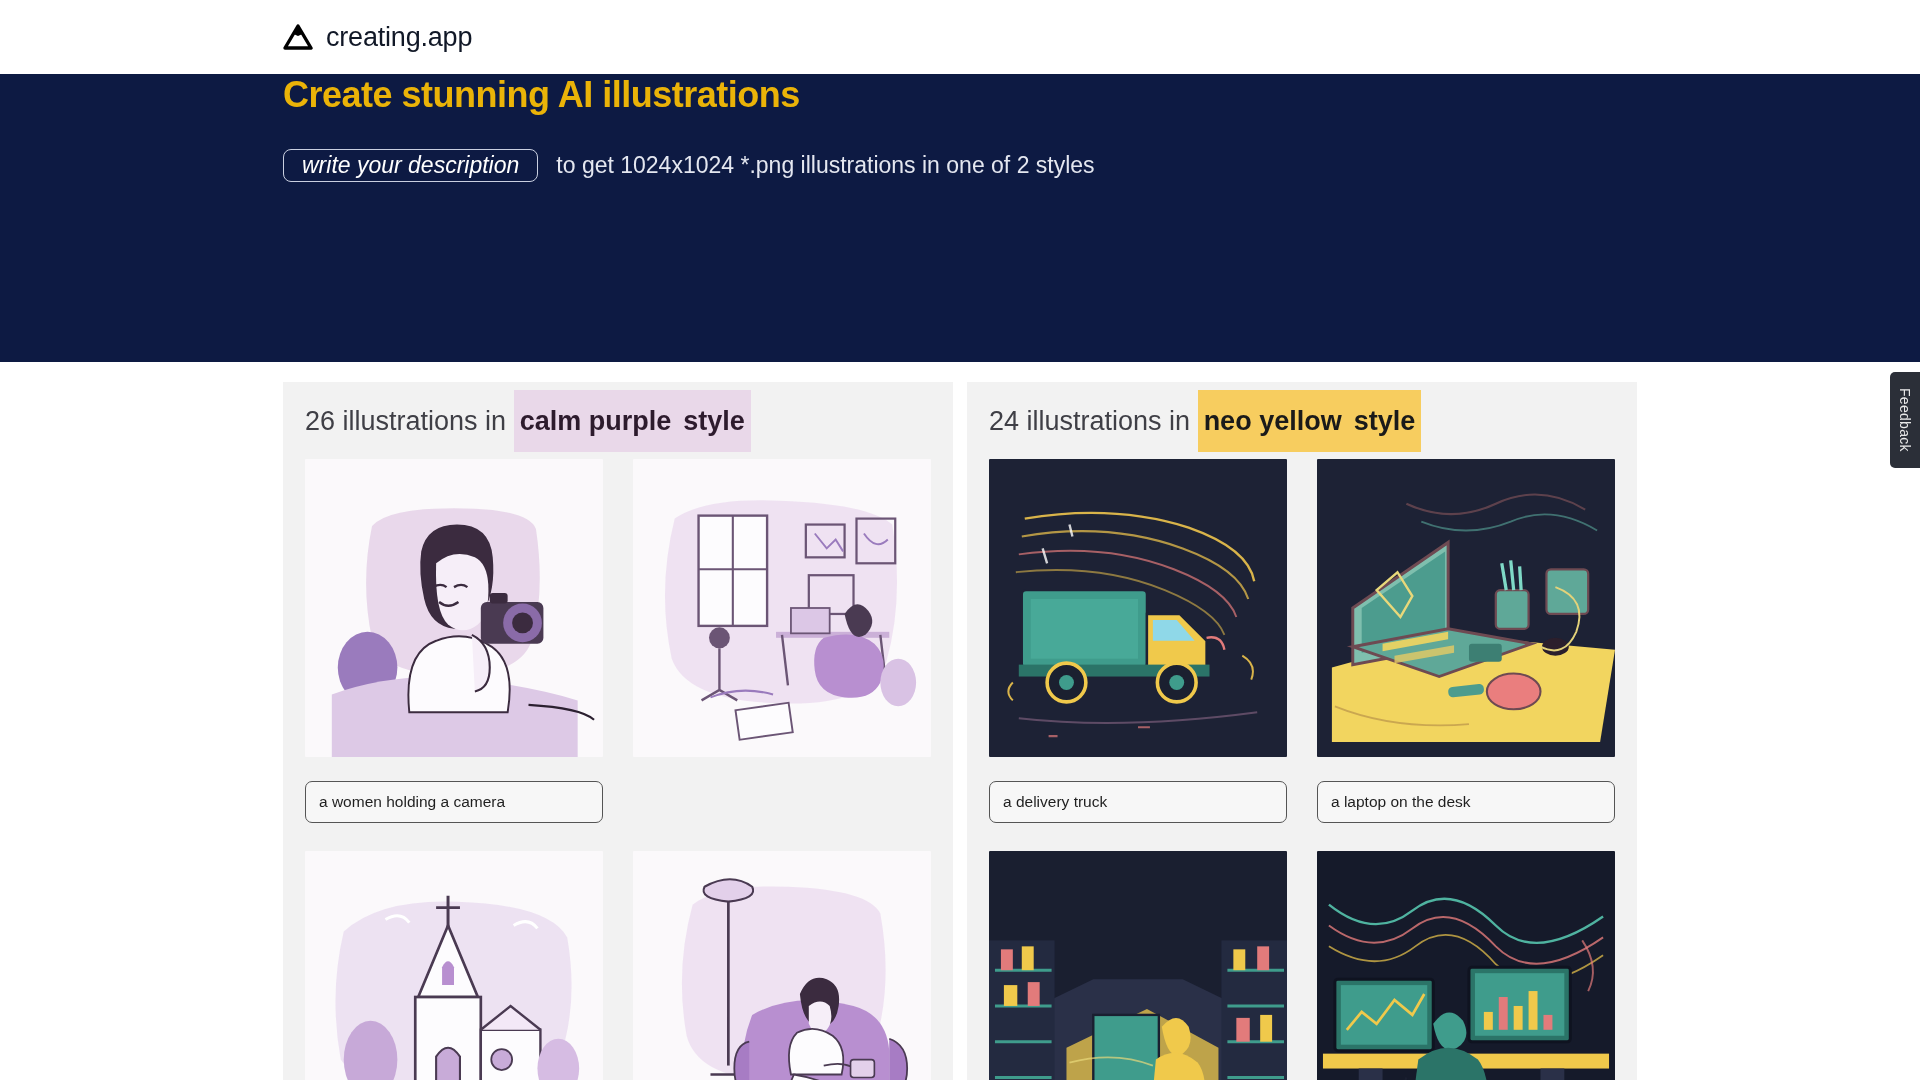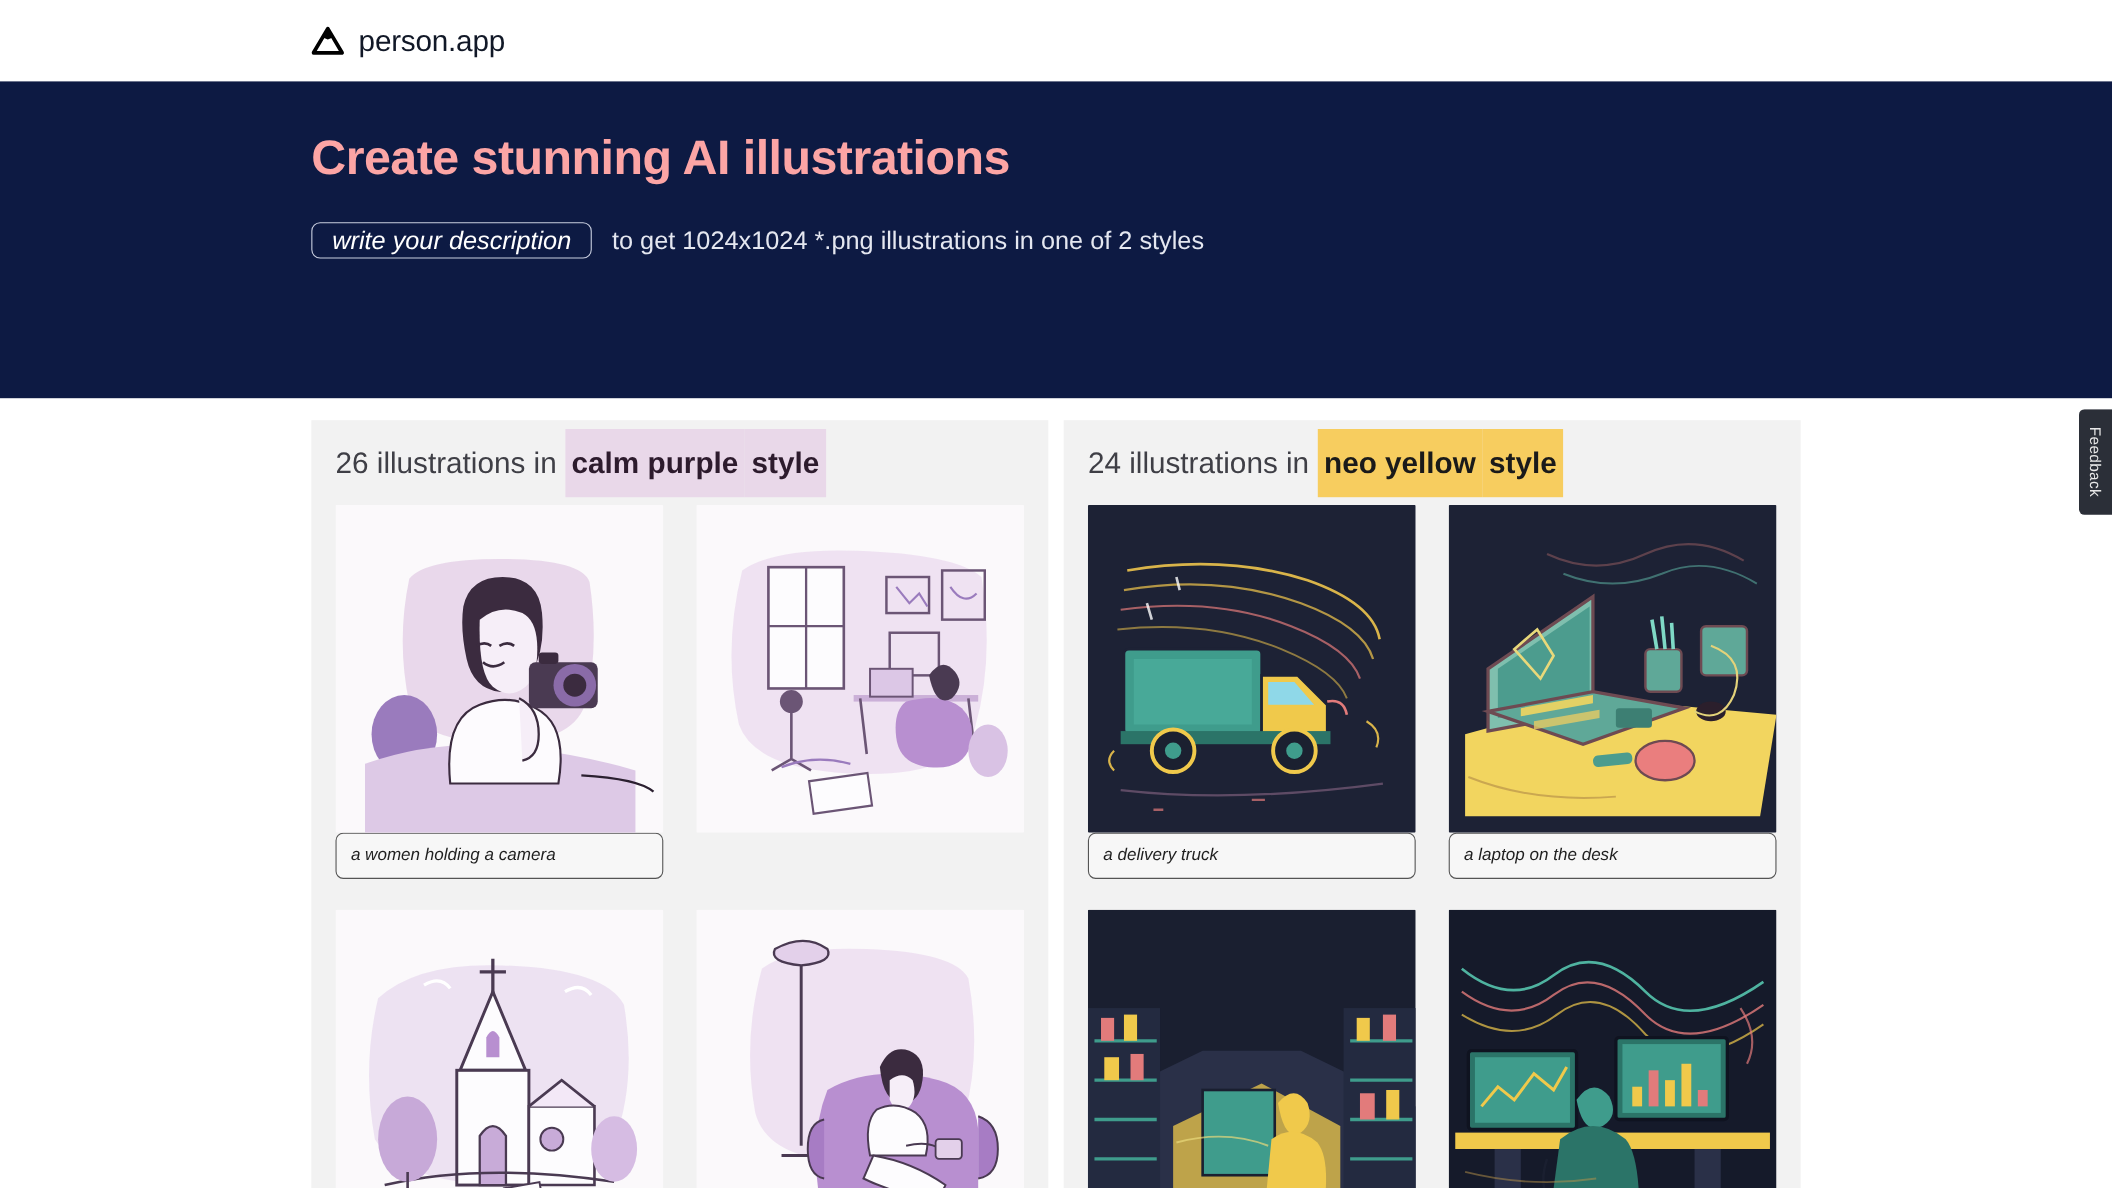--- a/index.html
+++ b/index.html
@@ -66,25 +66,24 @@
   }
 
   
   .hero {
     background: #0d1a43;
     height: 288px;
     padding: 0 0 0 283px;
     position: relative;
   }
   .hero-title {
-    color: #fca5a5;
-    font-size: 44px;
+    color: #eab308;
+    font-size: 36px;
     font-weight: bold;
     letter-spacing: -0.5px;
-    padding-top: 45px;
   }
   .hero-sub {
     display: flex;
     align-items: center;
     margin-top: 33px;
   }
   .hero-chip {
     border: 1.5px solid #c9cfe0;
     border-radius: 8px;
     padding: 4px 18px;
@@ -146,26 +145,26 @@
     gap: 28px 30px;
   }
   .card { min-width: 0; }
   .thumb {
     width: 100%;
     aspect-ratio: 1 / 1;
     display: block;
     border-radius: 1px;
   }
   .caption {
+    margin-top: 24px;
     border: 1.3px solid #555555;
     border-radius: 7px;
     background: #f7f7f7;
     padding: 11px 13px;
     font-size: 15.5px;
-    font-style: italic;
     color: #1f1f1f;
     white-space: nowrap;
     overflow: hidden;
     text-overflow: ellipsis;
     cursor: text;
   }
 
   
   .feedback {
     position: fixed;
@@ -186,21 +185,21 @@
 
 <div class="header">
   <div class="brand">
     <span>
       <svg class="brand-mark" viewBox="0 0 30 30">
         <path d="M15 4 L28 26 L2 26 Z" fill="none" stroke="#000" stroke-width="3.4" stroke-linejoin="round"></path>
         <path d="M15 13 L21 24 L9 24 Z" fill="#fff"></path>
         <path d="M15 4 L19.5 12 L15 14 L10.5 12 Z" fill="#000"></path>
       </svg>
     </span>
-    <span class="brand-name">person.app</span>
+    <span class="brand-name">creating.app</span>
   </div>
 
 </div>
 
 <div class="hero">
   <div class="hero-title">Create stunning AI illustrations</div>
   <div class="hero-sub">
     <div class="hero-chip">write your description</div>
     <div class="hero-sub-text">to get 1024x1024 *.png illustrations in one of 2 styles</div>
   </div>

